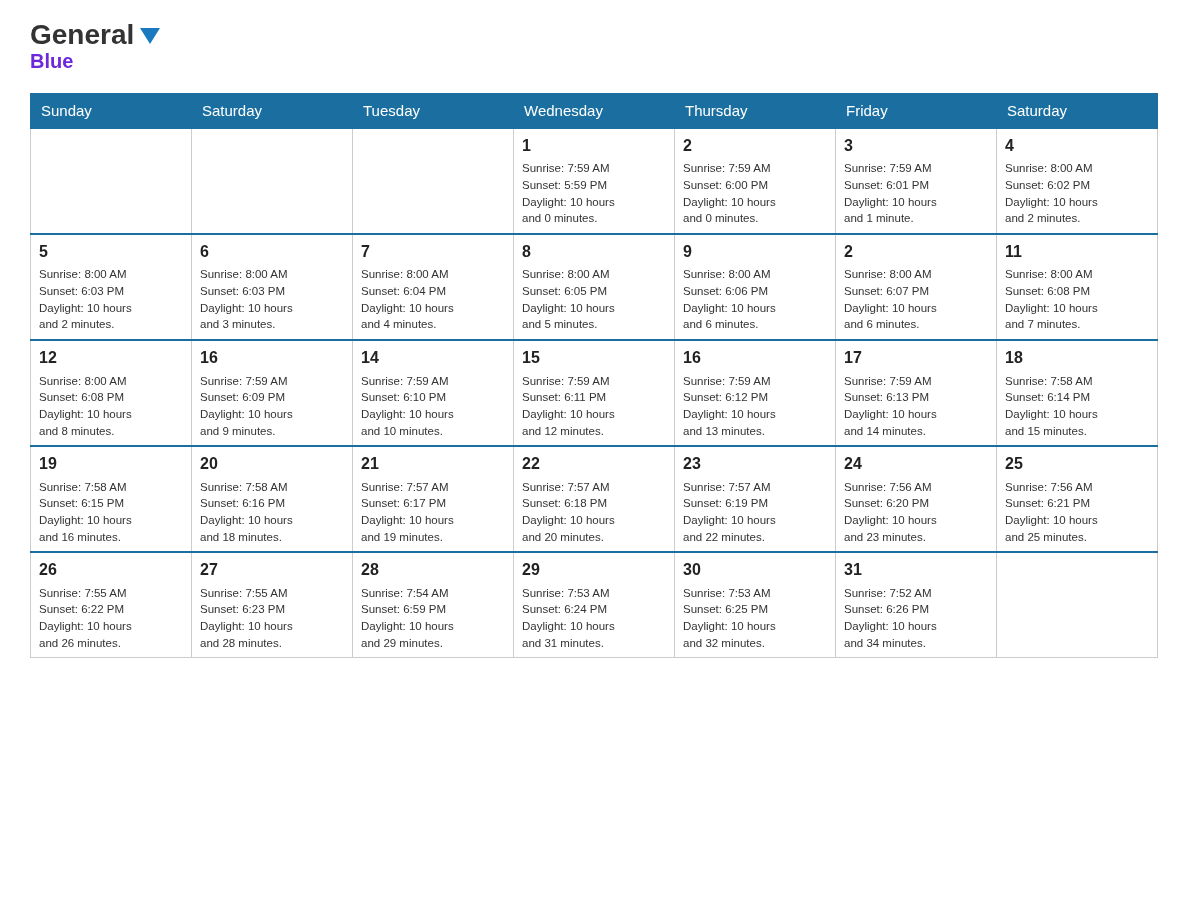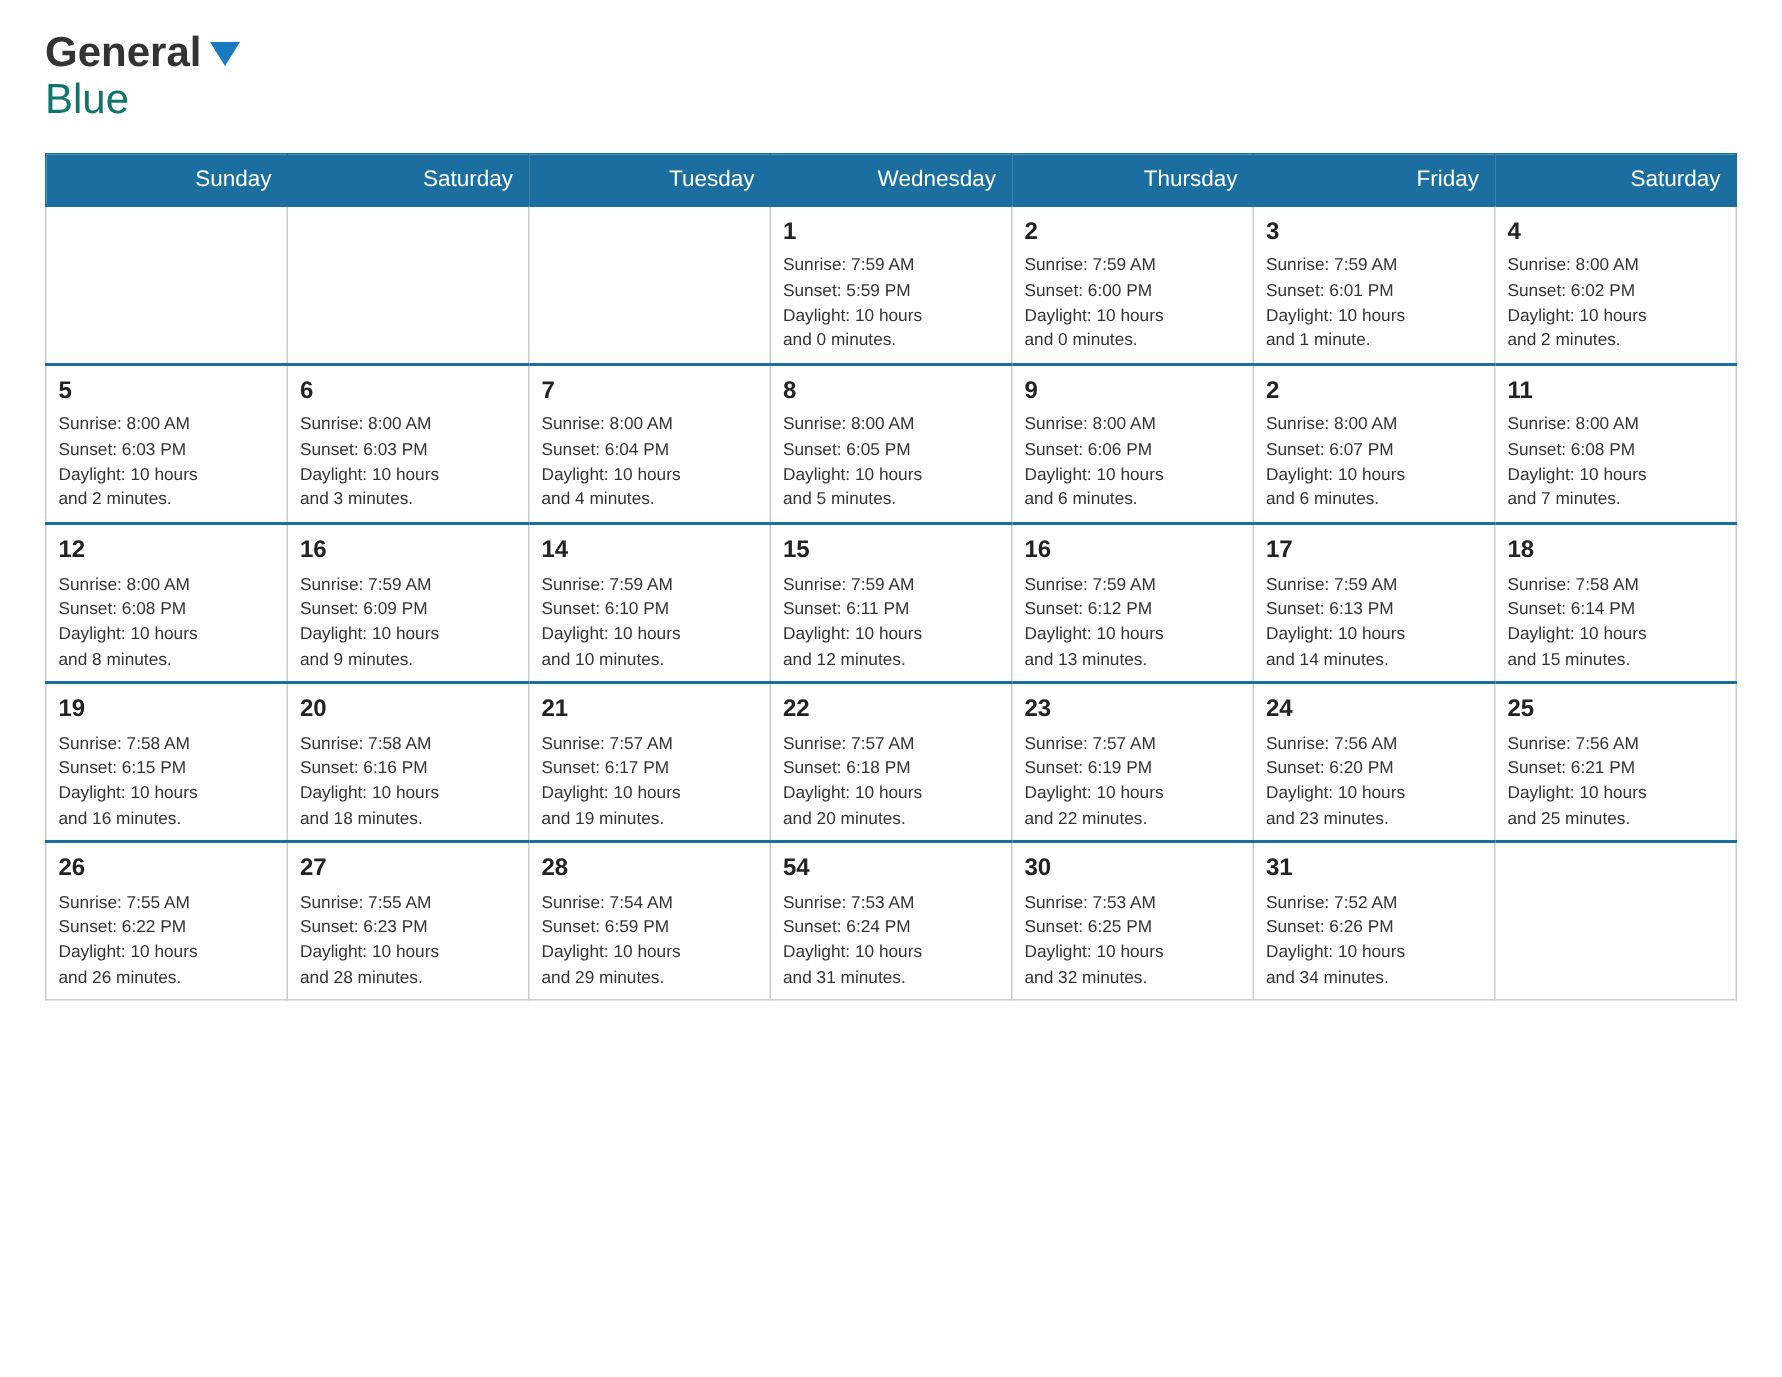--- a/index.html
+++ b/index.html
@@ -39,21 +39,21 @@
       width: 100%;
       border-collapse: collapse;
       border: 1px solid #ccc;
     }
     .calendar th {
       background-color: #1a6fa0;
       color: #fff;
       font-size: 15px;
       font-weight: normal;
       padding: 8px 10px;
-      text-align: right;
+      text-align: left;
       border: 1px solid #1a6fa0;
     }
     .calendar td {
       vertical-align: top;
       padding: 6px 8px;
       border: 1px solid #ccc;
       width: 14.28%;
       font-size: 12px;
       color: #333;
       min-height: 100px;
@@ -91,21 +91,21 @@
 
 <div class="header">
   <div class="logo">
     <div class="logo-row">
       <span style="font-size:28px;font-weight:bold;color:#333;">General</span>
       <svg width="28" height="28" viewBox="0 0 28 28" style="margin-left:2px;margin-top:2px;">
         <polygon points="4,6 24,6 14,22" fill="#1a7abf"></polygon>
       </svg>
     </div>
     <div>
-      <span style="font-size:28px;font-weight:normal;color:#0f766e;">Blue</span>
+      <span style="font-size:20px;font-weight:bold;color:#6d28d9;">Blue</span>
     </div>
   </div>
 </div>
 
 <table class="calendar">
   <thead>
     <tr>
       <th>Sunday</th>
       <th>Saturday</th>
       <th>Tuesday</th>
@@ -318,21 +318,21 @@
 and 28 minutes.</div>
         </td>
         <td>
           <span class="day-num">28</span>
           <div class="day-info" style="white-space: pre-line;">Sunrise: 7:54 AM
 Sunset: 6:59 PM
 Daylight: 10 hours
 and 29 minutes.</div>
         </td>
         <td>
-          <span class="day-num">54</span>
+          <span class="day-num">29</span>
           <div class="day-info" style="white-space: pre-line;">Sunrise: 7:53 AM
 Sunset: 6:24 PM
 Daylight: 10 hours
 and 31 minutes.</div>
         </td>
         <td>
           <span class="day-num">30</span>
           <div class="day-info" style="white-space: pre-line;">Sunrise: 7:53 AM
 Sunset: 6:25 PM
 Daylight: 10 hours

